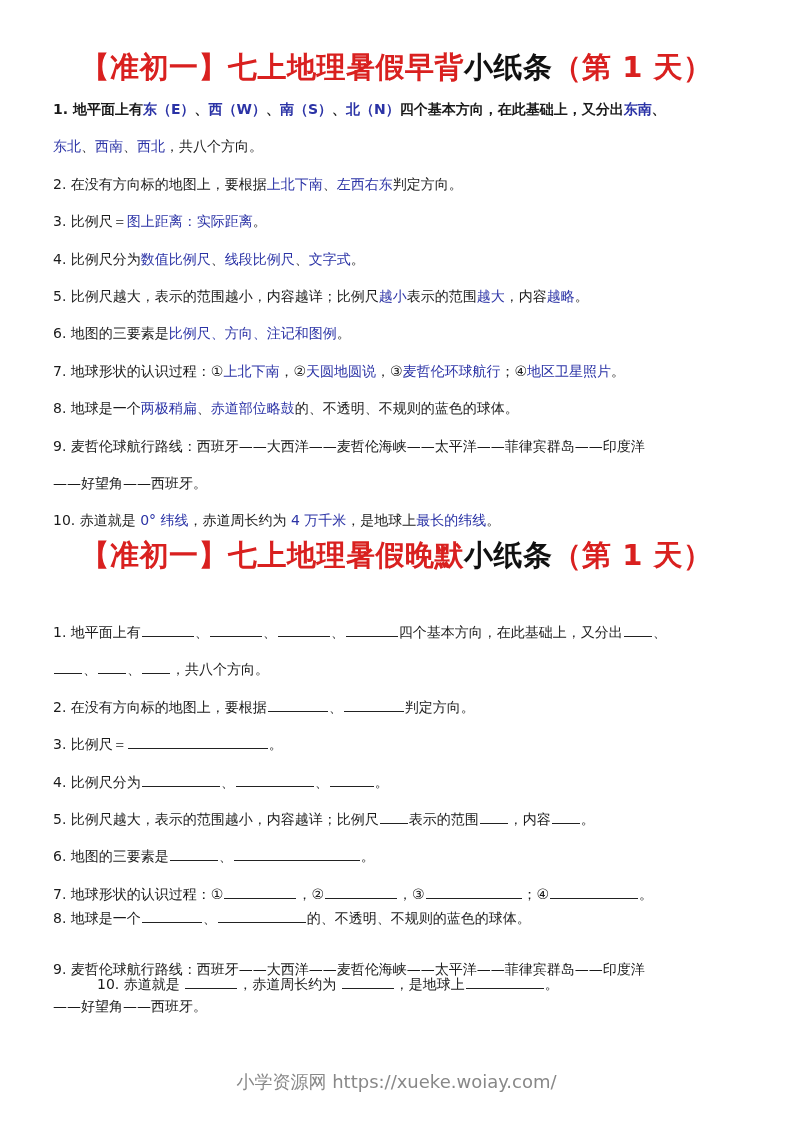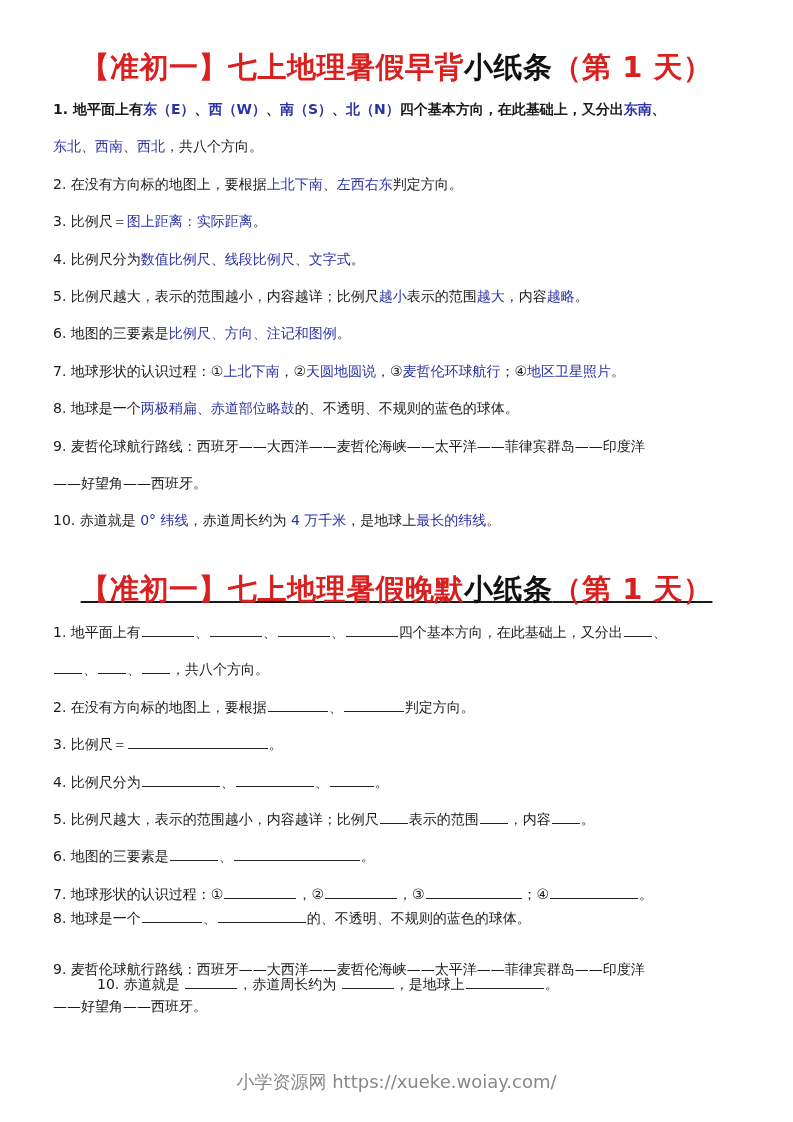--- a/index.html
+++ b/index.html
@@ -47,21 +47,21 @@
       <div class="line" style="top: 323.4px;"><span>6. </span><span>地图的三要素是</span><span class="blue">比例尺、方向、注记和图例</span><span>。</span></div>
       <div class="line" style="top: 360.8px;"><span>7. </span><span>地球形状的认识过程：①</span><span class="blue">上北下南</span><span>，②</span><span class="blue">天圆地圆说</span><span>，③</span><span class="blue">麦哲伦环球航行</span><span>；④</span><span class="blue">地区卫星照片</span><span>。</span></div>
       <div class="line" style="top: 398.2px;"><span>8. </span><span>地球是一个</span><span class="blue">两极稍扁</span><span>、</span><span class="blue">赤道部位略鼓</span><span>的、不透明、不规则的蓝色的球体。</span></div>
       <div class="line" style="top: 435.6px;"><span>9. </span><span>麦哲伦球航行路线：西班牙——大西洋——麦哲伦海峡——太平洋——菲律宾群岛——印度洋</span></div>
       <div class="line" style="top: 473px;"><span>——好望角——西班牙。</span></div>
       <div class="line" style="top: 510.4px;"><span>10. </span><span>赤道就是</span><span class="blue"> 0° 纬线</span><span>，赤道周长约为</span><span class="blue"> 4 万千米</span><span>，是地球上</span><span class="blue">最长的纬线</span><span>。</span></div>
     </div>
 </div>
 
 <div>
-  <div class="title" style="top:570px;text-decoration:underline;">
+  <div class="title" style="top:536px;">
     <span class="red">【准初一】七上地理暑假晚默</span><span class="black">小纸条</span><span class="red">（第 1 天）</span>
   </div>
   <div id="evening-lines">
       <div class="line" style="top: 622px;"><span>1. </span><span>地平面上有</span><span class="blank" style="width: 52px;"></span><span>、</span><span class="blank" style="width: 52px;"></span><span>、</span><span class="blank" style="width: 52px;"></span><span>、</span><span class="blank" style="width: 52px;"></span><span>四个基本方向，在此基础上，又分出</span><span class="blank" style="width: 28px;"></span><span>、</span></div>
       <div class="line" style="top: 659.4px;"><span class="blank" style="width: 28px;"></span><span>、</span><span class="blank" style="width: 28px;"></span><span>、</span><span class="blank" style="width: 28px;"></span><span>，共八个方向。</span></div>
       <div class="line" style="top: 696.8px;"><span>2. </span><span>在没有方向标的地图上，要根据</span><span class="blank" style="width: 60px;"></span><span>、</span><span class="blank" style="width: 60px;"></span><span>判定方向。</span></div>
       <div class="line" style="top: 734.2px;"><span>3. </span><span>比例尺＝</span><span class="blank" style="width: 140px;"></span><span>。</span></div>
       <div class="line" style="top: 771.6px;"><span>4. </span><span>比例尺分为</span><span class="blank" style="width: 78px;"></span><span>、</span><span class="blank" style="width: 78px;"></span><span>、</span><span class="blank" style="width: 44px;"></span><span>。</span></div>
       <div class="line" style="top: 809px;"><span>5. </span><span>比例尺越大，表示的范围越小，内容越详；比例尺</span><span class="blank" style="width: 28px;"></span><span>表示的范围</span><span class="blank" style="width: 28px;"></span><span>，内容</span><span class="blank" style="width: 28px;"></span><span>。</span></div>
       <div class="line" style="top: 846.4px;"><span>6. </span><span>地图的三要素是</span><span class="blank" style="width: 48px;"></span><span>、</span><span class="blank" style="width: 126px;"></span><span>。</span></div>

